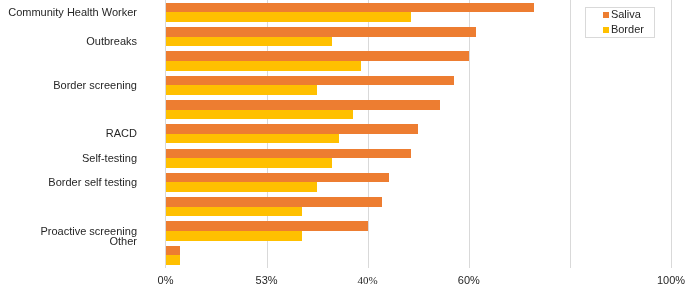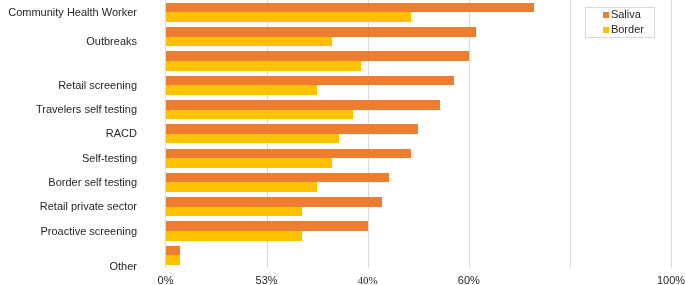--- a/index.html
+++ b/index.html
@@ -66,28 +66,26 @@
       <div class="bar" style="top: 206.705px; height: 9.63px; width: 136.99px; background: rgb(255, 192, 0);"></div>
       <div class="bar" style="top: 221.393px; height: 9.63px; width: 202.2px; background: rgb(237, 125, 49);"></div>
       <div class="bar" style="top: 231.023px; height: 9.63px; width: 136.99px; background: rgb(255, 192, 0);"></div>
       <div class="bar" style="top: 245.711px; height: 9.63px; width: 14.6595px; background: rgb(237, 125, 49);"></div>
       <div class="bar" style="top: 255.341px; height: 9.63px; width: 14.6595px; background: rgb(255, 192, 0);"></div>
     </div>
 
   <div id="ylabels">
     <div class="ylabel" style="top: 6.70909px;">Community Health Worker</div>
     <div class="ylabel" style="top: 36px;">Outbreaks</div>
-    <div class="ylabel" style="top: 79.6636px;">Retail screening</div>
-    <div class="ylabel" style="top: 103.982px;">Travelers self testing</div>
+    <div class="ylabel" style="top: 79.6636px;">Border screening</div>
     <div class="ylabel" style="top: 128.3px;">RACD</div>
     <div class="ylabel" style="top: 152.618px;">Self-testing</div>
     <div class="ylabel" style="top: 176.936px;">Border self testing</div>
-    <div class="ylabel" style="top: 201.255px;">Retail private sector</div>
     <div class="ylabel" style="top: 225.573px; margin-left: 8px;">Proactive screening</div>
-    <div class="ylabel" style="top: 261px;">Other</div>
+    <div class="ylabel" style="top: 236px;">Other</div>
   </div>
 
   <div id="xticks">
     <div class="xtick" style="left: 135.5px;">0%</div>
     <div class="xtick" style="left: 236.6px;">53%</div>
     <div class="xtick" style="left: 337.7px; font-family: Liberation Serif, serif;">40%</div>
     <div class="xtick" style="left: 438.8px; text-align: center;">60%</div>
     <div class="xtick" style="left: 538px; margin-top: 48px;">80%</div>
     <div class="xtick" style="left: 641px;">100%</div>
   </div>

